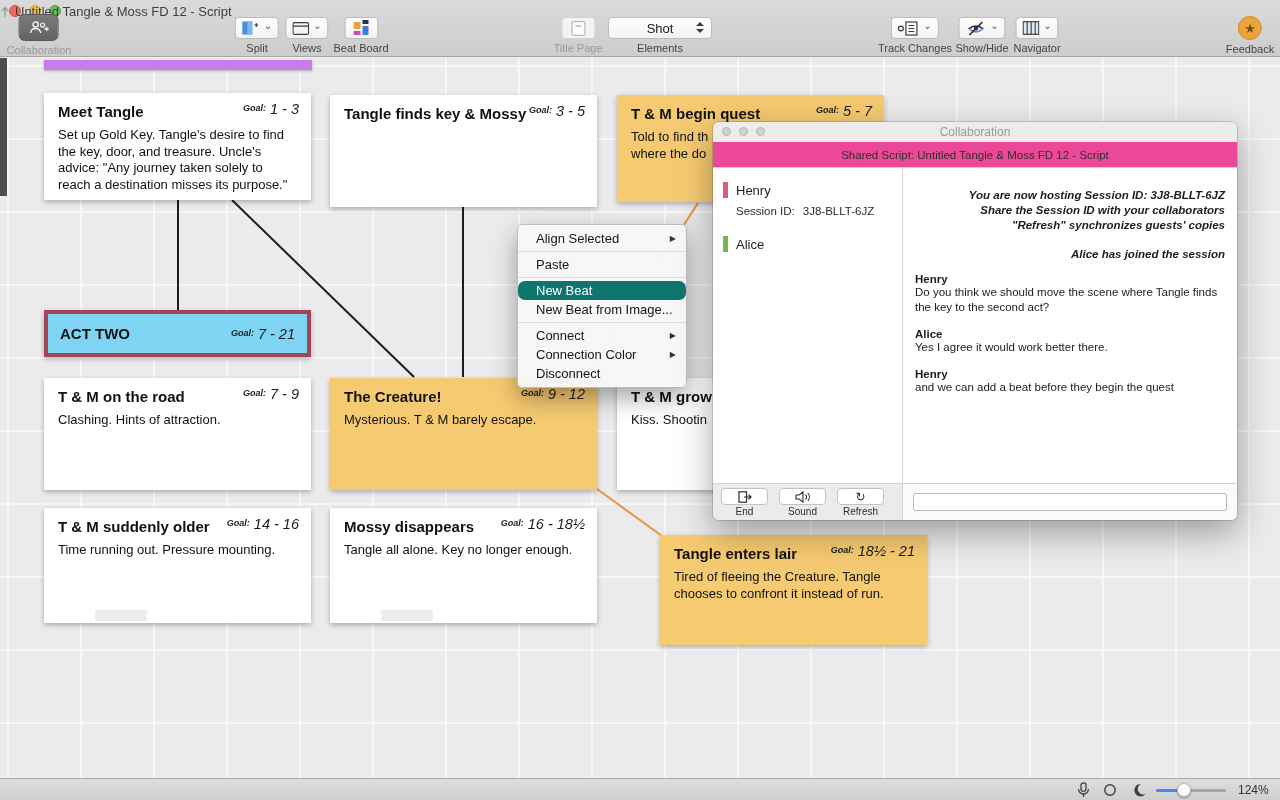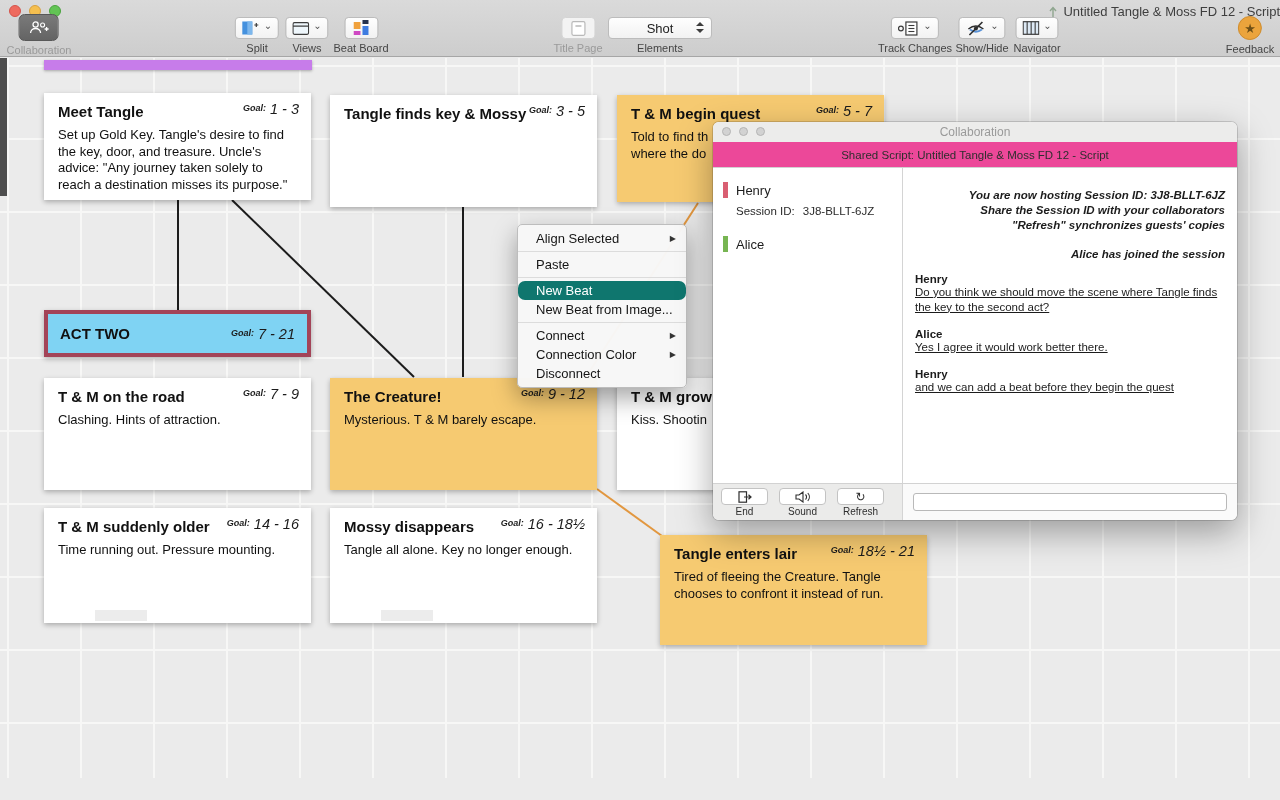--- a/index.html
+++ b/index.html
@@ -7,21 +7,21 @@
   body { font-family:"Liberation Sans", sans-serif; }
   .screen { position:relative; width:1280px; height:800px; background:#ebebeb; overflow:hidden; }
 
   
   .toolbar { position:absolute; top:0; left:0; right:0; height:57px;
     background:linear-gradient(#dadada,#cdcdcd); border-bottom:1px solid #a6a6a6; z-index:70; }
   .tl { position:absolute; top:5px; width:12px; height:12px; border-radius:50%; }
   .tl.red { left:9px;  background:#ee6a5e; border:1px solid #d5534a; }
   .tl.yellow { left:29px; background:#f5bf4f; border:1px solid #d8a03f; }
   .tl.green { left:49px; background:#62c454; border:1px solid #4aa33e; }
-  .doc-title { position:absolute; top:4px; left:0; right:0; text-align:right;
+  .doc-title { position:absolute; top:4px; left:0; right:0; text-align:left;
     font-size:13px; color:#3e3e3e; }
   .doc-title svg { vertical-align:-2px; margin-right:5px; }
   .tb-item { position:absolute; top:17px; transform:translateX(-50%);
     display:flex; flex-direction:column; align-items:center; gap:3px; }
   .tb-btn { height:22px; min-width:34px; background:linear-gradient(#fefefe,#f2f2f2);
     border:1px solid #bcbcbc; border-radius:4px; display:flex; align-items:center;
     justify-content:center; gap:4px; padding:0 6px; cursor:default; }
   .tb-btn.disabled { background:#f3f3f3; border-color:#d4d4d4; }
   .tb-label { font-size:11px; color:#454545; white-space:nowrap; }
   .tb-label.dim { color:#9a9a9a; }
@@ -103,21 +103,21 @@
   .pbar { width:5px; height:16px; }
   .pbar.red { background:#d95f72; } .pbar.green { background:#77b552; }
   .pname { font-size:13px; color:#1c1c1c; }
   .session-row { padding-left:23px; font-size:11.5px; color:#2b2b2b; margin:7px 0 19px; }
   .session-row .sid { margin-left:8px; }
   .cw-right { flex:1; padding:20px 12px; font-size:11.5px; color:#1c1c1c; }
   .sysmsg { text-align:right; font-style:italic; font-weight:700; line-height:1.3; }
   .joinmsg { text-align:right; font-style:italic; font-weight:700; margin-top:15px; }
   .chat-block { margin-top:13px; }
   .chat-author { font-weight:700; }
-  .chat-text { line-height:1.3;text-decoration:underline; }
+  .chat-text { line-height:1.3; }
   .cw-bottom { position:absolute; bottom:0; left:0; right:0; height:37px; display:flex;
     border-top:1px solid #d2d2d2; }
   .cwb-left { width:190px; background:#ebebea; border-right:1px solid #d4d4d4;
     display:flex; align-items:flex-start; padding:4px 8px; gap:11px; }
   .cbtn { display:flex; flex-direction:column; align-items:center; gap:1px; }
   .cbtn-box { width:47px; height:17px; background:#fff; border:1px solid #c3c3c3;
     border-radius:4px; display:flex; align-items:center; justify-content:center;
     font-size:12px; color:#2e2e2e; }
   .cbtn-label { font-size:10px; color:#2e2e2e; }
   .cwb-right { flex:1; background:#fafafa; display:flex; align-items:center; padding:0 10px; }
@@ -473,14 +473,31 @@
             </div>
           <div class="cbtn-label">Refresh</div>
         </div>
       </div>
       <div class="cwb-right">
         <input class="msg-input" type="text" value="" style="">
       </div>
     </div>
   </div>
 
+  <div class="statusbar">
+    <svg class="sb-el" style="left:1077px;top:3px" width="13" height="16" viewBox="0 0 13 16">
+      <rect x="4" y="0.8" width="5" height="8.5" rx="2.5" fill="none" stroke="#3f3f3f" stroke-width="1.3"></rect>
+      <path d="M1.5 7 a5 5 0 0 0 10 0" fill="none" stroke="#3f3f3f" stroke-width="1.3"></path>
+      <line x1="6.5" y1="12" x2="6.5" y2="15" stroke="#3f3f3f" stroke-width="1.3"></line>
+    </svg>
+    <svg class="sb-el" style="left:1103px;top:4px" width="14" height="14" viewBox="0 0 14 14">
+      <circle cx="7" cy="7" r="5.2" fill="none" stroke="#3f3f3f" stroke-width="1.4"></circle>
+    </svg>
+    <svg class="sb-el" style="left:1132px;top:4px" width="14" height="14" viewBox="0 0 14 14">
+      <path d="M9 1 a6.2 6.2 0 1 0 4.5 10 a5.3 5.3 0 0 1 -4.5 -10 Z" fill="#3f3f3f"></path>
+    </svg>
+    <div class="sb-el slider-track"></div>
+    <div class="sb-el slider-fill"></div>
+    <div class="sb-el slider-knob"></div>
+    <div class="sb-el zoom-label">124%</div>
+  </div>
 
 </div>
 
 </body></html>

